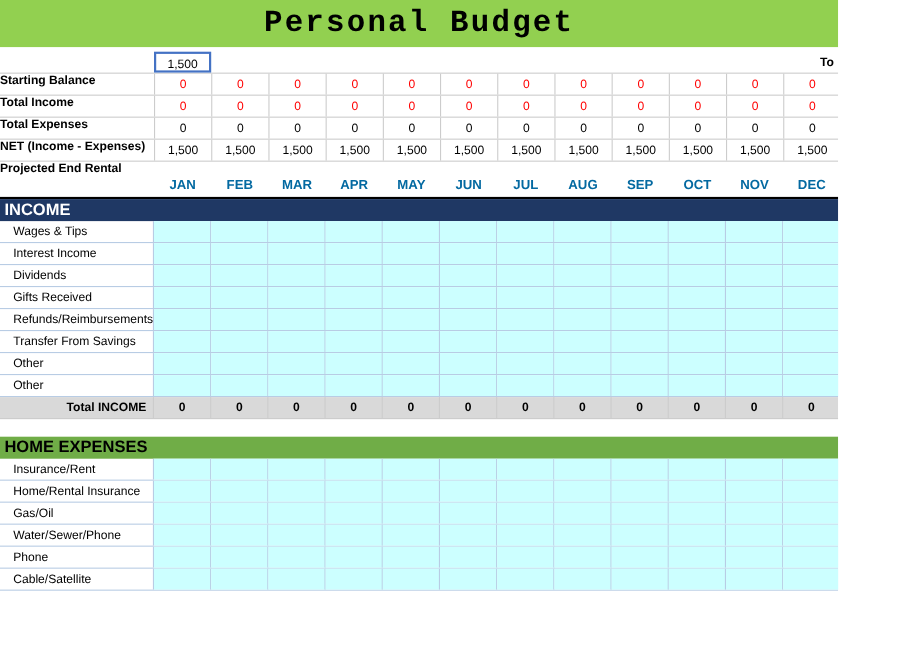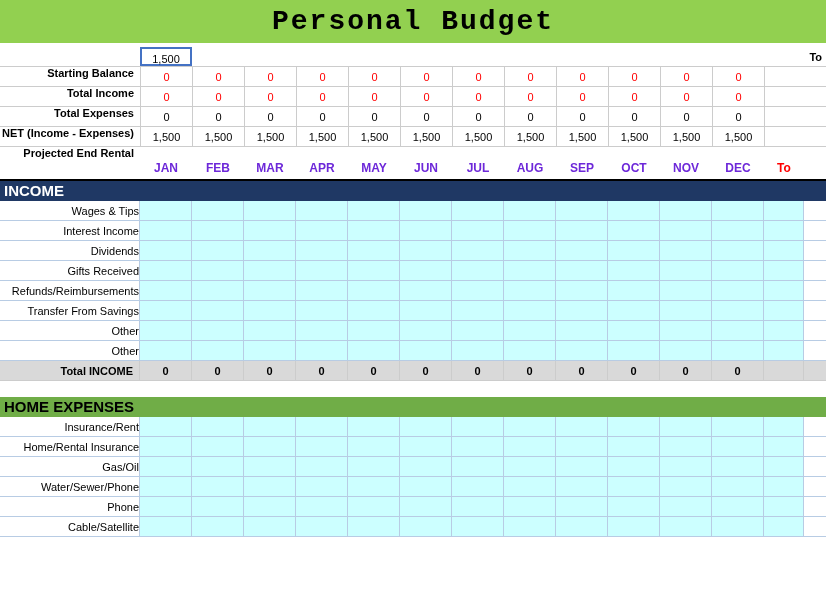--- a/index.html
+++ b/index.html
@@ -1,18 +1,18 @@
 <!DOCTYPE html>
 <html><head>
   <meta charset="utf-8">
   <style>
     * { margin: 0; padding: 0; box-sizing: border-box; }
     body { font-family: Arial, sans-serif; font-size: 11px; background: #fff; overflow: hidden; width: 826px; height: 604px; }
 
-    #app { width: 826px; height: 604px; overflow: hidden; }
+    #app { width: 762px; height: 604px; overflow: hidden; }
 
     
     .title-bar {
       background: #92d050;
       text-align: center;
       padding: 6px 0;
       font-family: 'Courier New', monospace;
       font-size: 28px;
       font-weight: bold;
       color: #000;
@@ -27,21 +27,21 @@
 
     .summary-row {
       display: flex;
       align-items: center;
       height: 20px;
       border-bottom: 1px solid #ccc;
     }
 
     .summary-label {
       width: 140px;
-      text-align: right;
+      text-align: left;
       padding-right: 6px;
       font-weight: bold;
       font-size: 11px;
       color: #000;
       flex-shrink: 0;
       margin-top: 32px;
     }
 
     .summary-cell {
       width: 52px;
@@ -84,21 +84,21 @@
     .month-header-label {
       width: 140px;
       flex-shrink: 0;
     }
 
     .month-header-cell {
       width: 52px;
       text-align: center;
       font-weight: bold;
       font-size: 12px;
-      color: #6d28d9;
+      color: #0369a1;
       flex-shrink: 0;
     }
 
     .month-header-total {
       width: 40px;
       text-align: center;
       font-weight: bold;
       font-size: 12px;
       color: #ff0000;
       flex-shrink: 0;
@@ -126,29 +126,28 @@
     
     .data-row {
       display: flex;
       align-items: center;
       height: 20px;
       border-bottom: 1px solid #b8cce4;
     }
 
     .row-label {
       width: 140px;
-      padding-left: 0;
+      padding-left: 12px;
       font-size: 11px;
       color: #000;
       flex-shrink: 0;
       border-right: 1px solid #b8cce4;
       height: 100%;
       line-height: 20px;
       overflow: hidden;
-      text-align: right;
     }
 
     .data-cell {
       width: 52px;
       height: 100%;
       background: #ccffff;
       border-right: 1px solid #b8cce4;
       flex-shrink: 0;
     }
 

